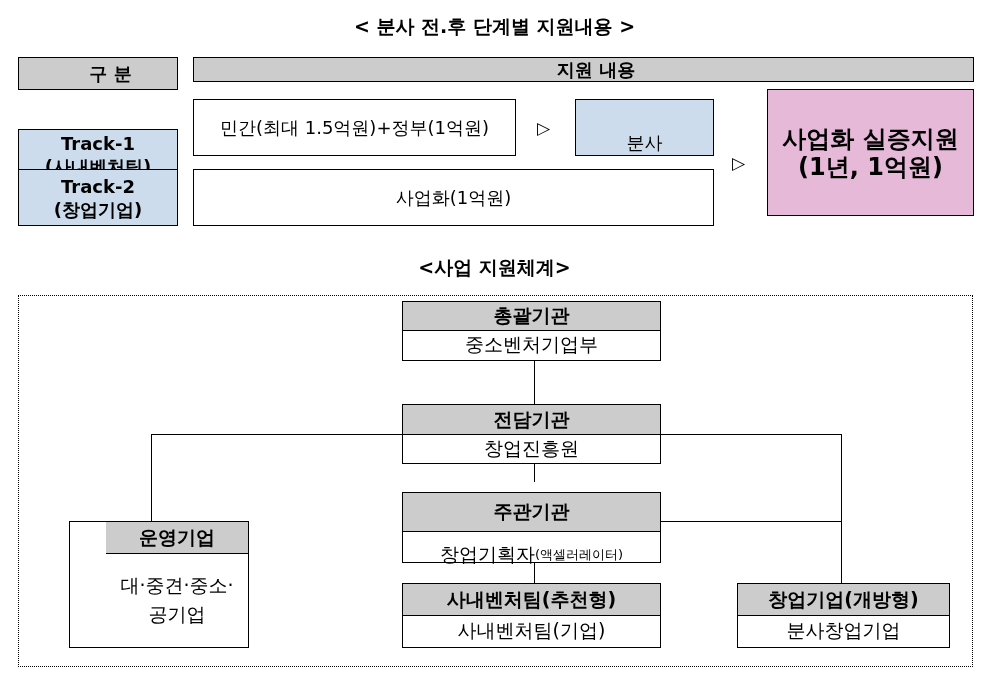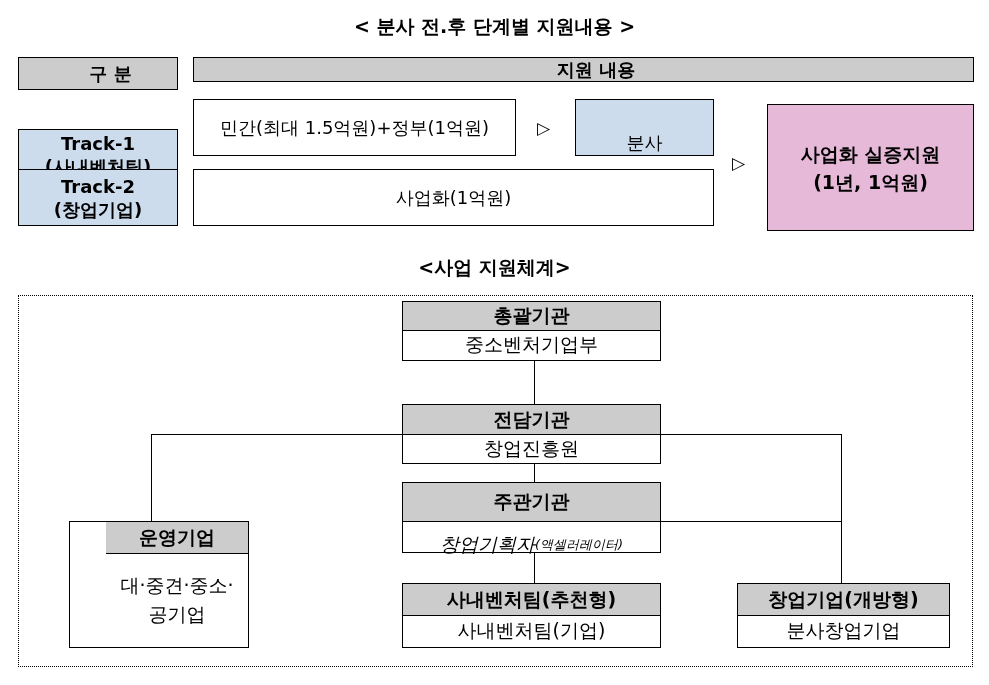--- a/index.html
+++ b/index.html
@@ -51,21 +51,21 @@
 
 <div class="box blue bold lbl" style="left:18px;top:169px;width:160px;height:57px;flex-direction:column;">
   <span>Track-2</span>
   <span>(창업기업)</span>
 </div>
 <div class="box white plain" style="left:193px;top:169px;width:521px;height:57px;">
   <span>사업화(1억원)</span>
 </div>
 
 <div class="arrow" style="left:732px;top:155px;">▷</div>
-<div class="box pink bold lbl" style="left:767px;top:104px;width:207px;height:127px;flex-direction:column;line-height:28px;font-size:19px;">
+<div class="box pink bold lbl" style="left:767px;top:89px;width:207px;height:127px;flex-direction:column;line-height:28px;font-size:24px;">
   <span>사업화 실증지원</span>
   <span>(1년, 1억원)</span>
 </div>
 
 <div class="title" style="top:255px;">&lt;사업 지원체계&gt;</div>
 <div class="frame"></div>
 
 <div class="vl" style="left:534px;top:360px;height:44px;"></div>
 <div class="vl" style="left:534px;top:463px;height:19px;"></div>
 <div class="vl" style="left:534px;top:552px;height:31px;"></div>
@@ -78,23 +78,23 @@
 <div class="org" style="left:402px;top:301px;width:259px;height:60px;">
   <div class="hd" style="height:29px;">총괄기관</div>
   <div class="bd" style="height:28px;">중소벤처기업부</div>
 </div>
 
 <div class="org" style="left:402px;top:404px;width:259px;height:60px;">
   <div class="hd" style="height:30px;">전담기관</div>
   <div class="bd" style="height:27px;">창업진흥원</div>
 </div>
 
-<div class="org" style="left:402px;top:482px;width:259px;height:71px;">
+<div class="org" style="left:402px;top:492px;width:259px;height:71px;">
   <div class="hd" style="height:39px;">주관기관</div>
-  <div class="bd" style="height:46px;font-style:italic;">
+  <div class="bd" style="height:46px;">
     <span>창업기획자</span>
       <span class="small">(액셀러레이터)</span>
   </div>
 </div>
 
 <div class="org" style="left:69px;top:521px;width:180px;height:127px;padding-left:36px;">
   <div class="hd" style="height:32px;">운영기업</div>
   <div class="bd" style="height:92px;flex-direction:column;line-height:29px;">
     <span>대·중견·중소·</span>
     <span>공기업</span>

